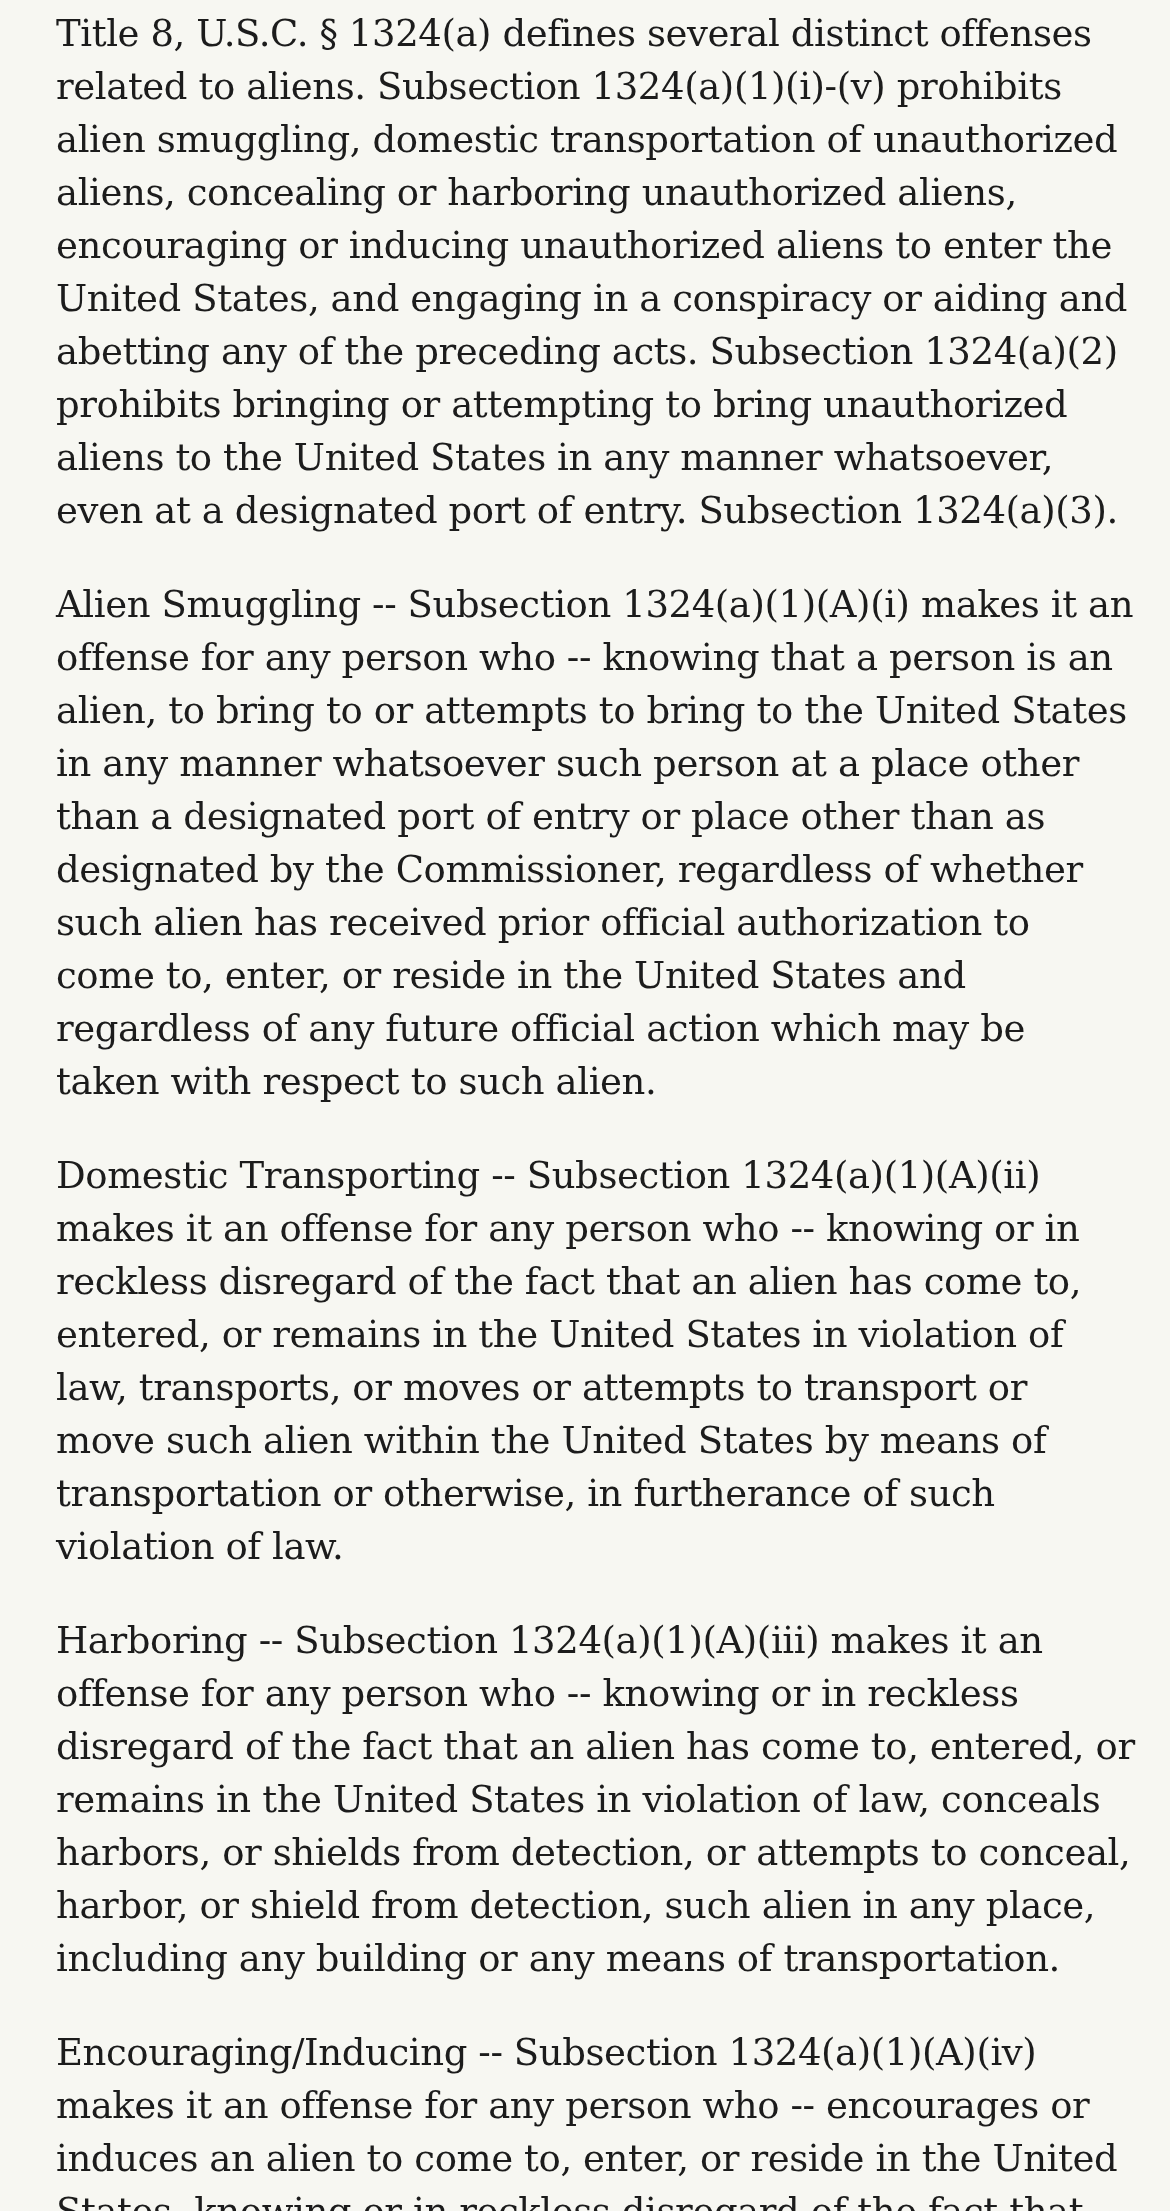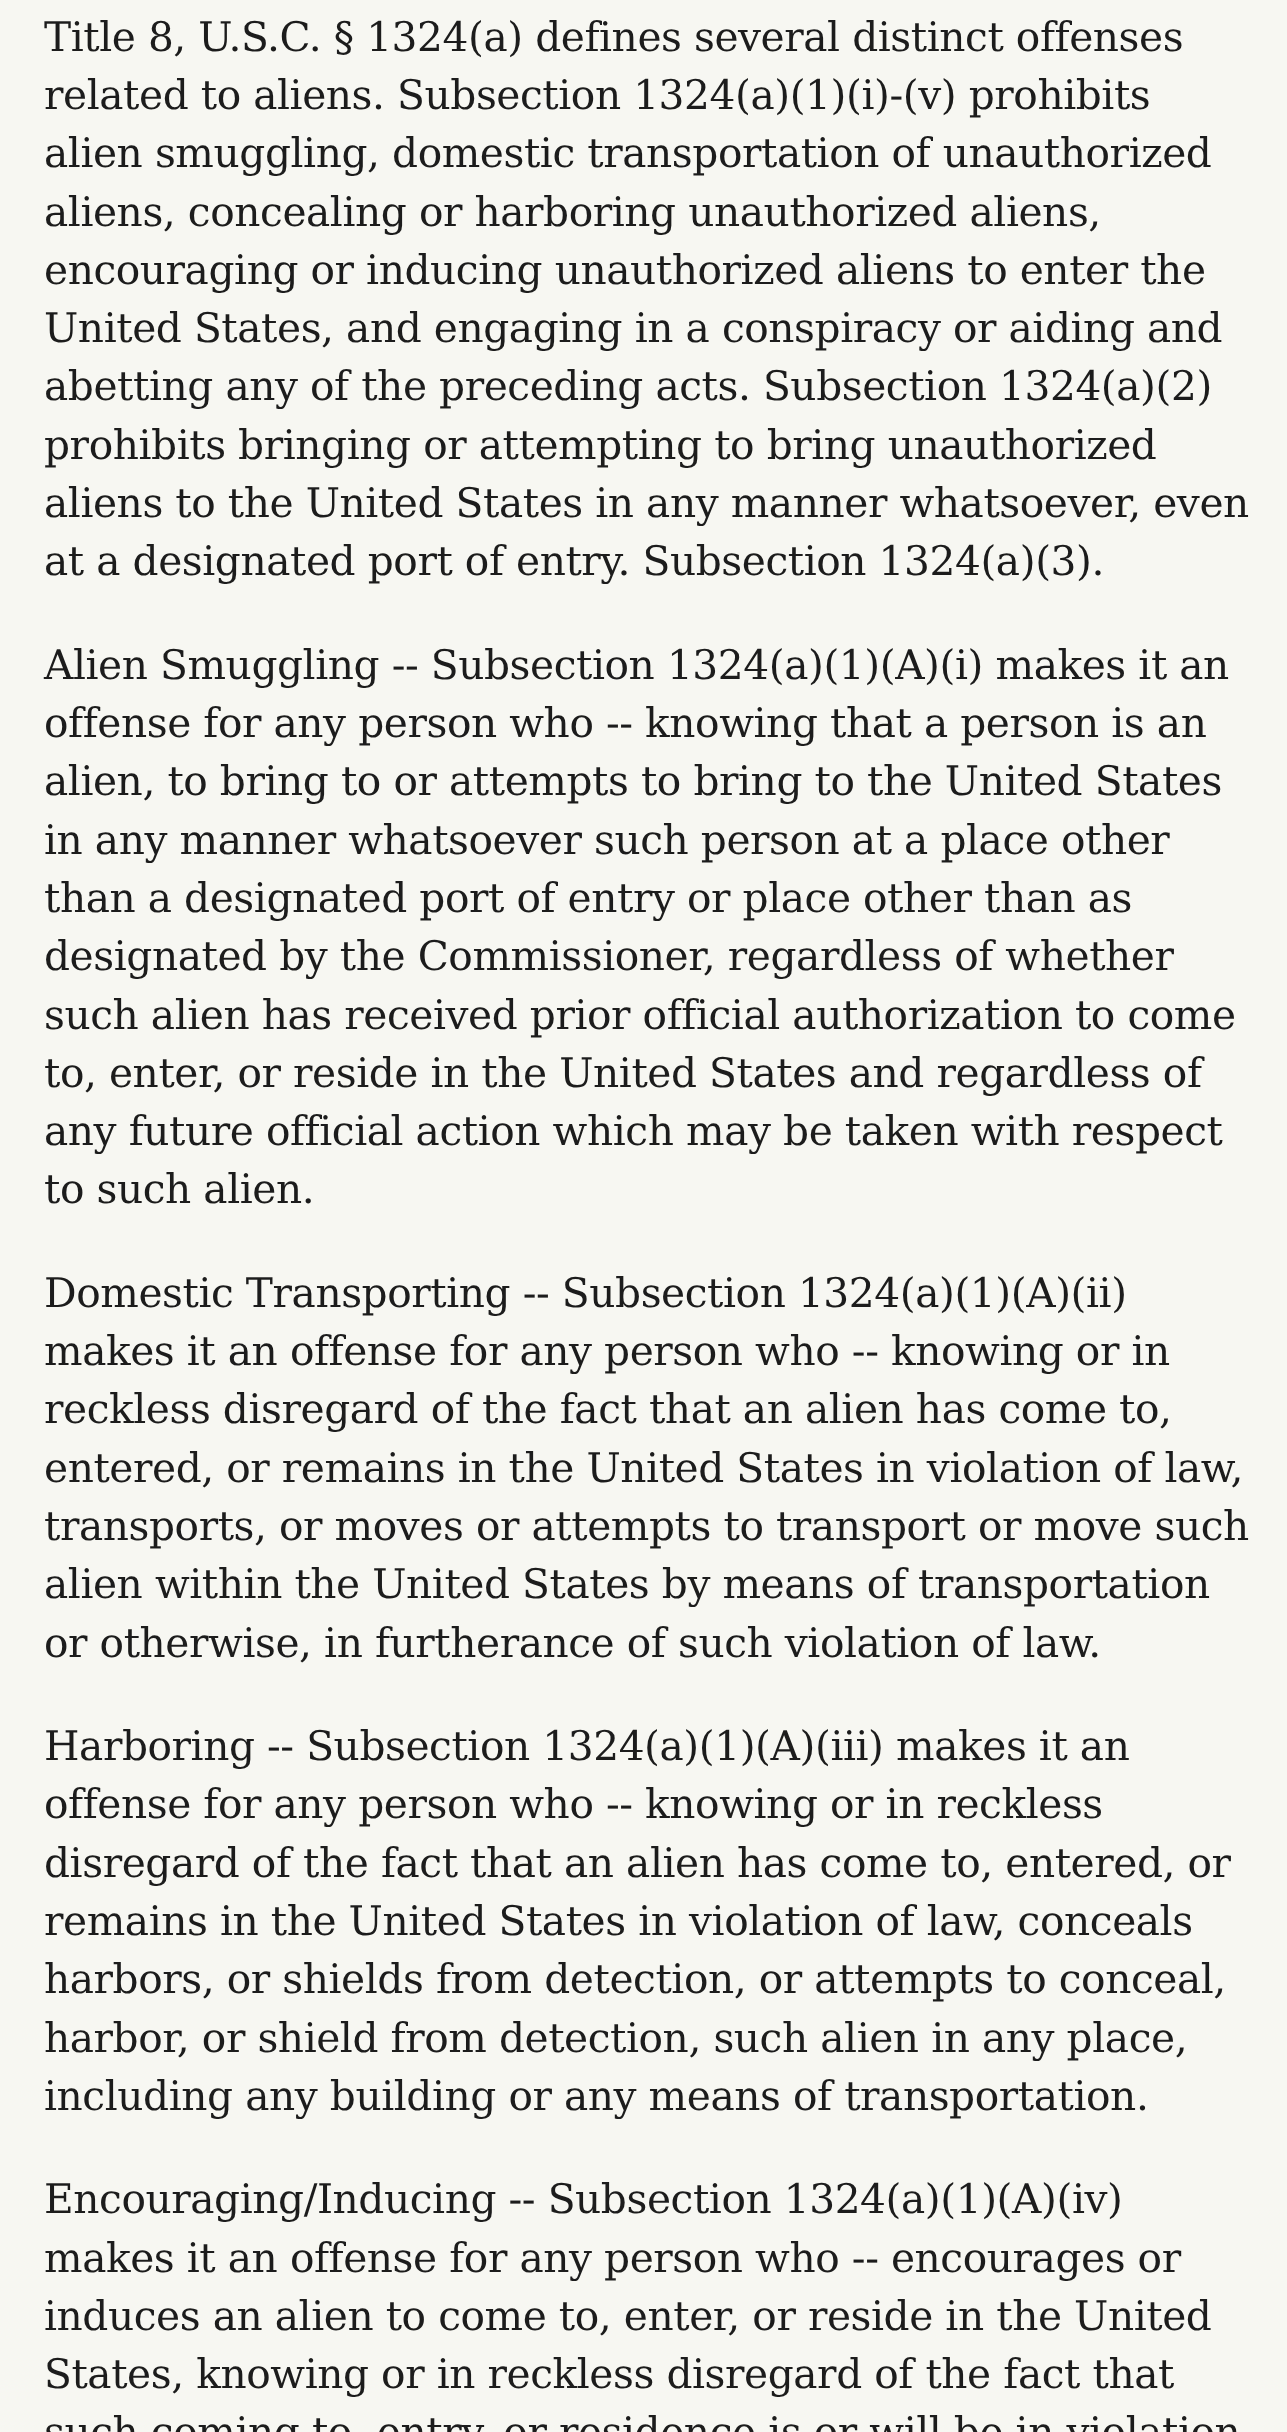--- a/index.html
+++ b/index.html
@@ -18,21 +18,21 @@
   }
   .article {
     font-family: "DejaVu Serif", "Liberation Serif", serif;
     font-size: 37px;
     line-height: 53px;
     letter-spacing: -0.4px;
     color: #1c1c1c;
     text-rendering: optimizeLegibility;
   }
   .article p {
-    margin: 0 0 41px 0;
+    margin: 0 0 41px 16px;
   }
   .article p:last-child {
     margin-bottom: 0;
   }
 </style>
 </head>
 <body>
 
 <div class="page">
   <main class="article">

